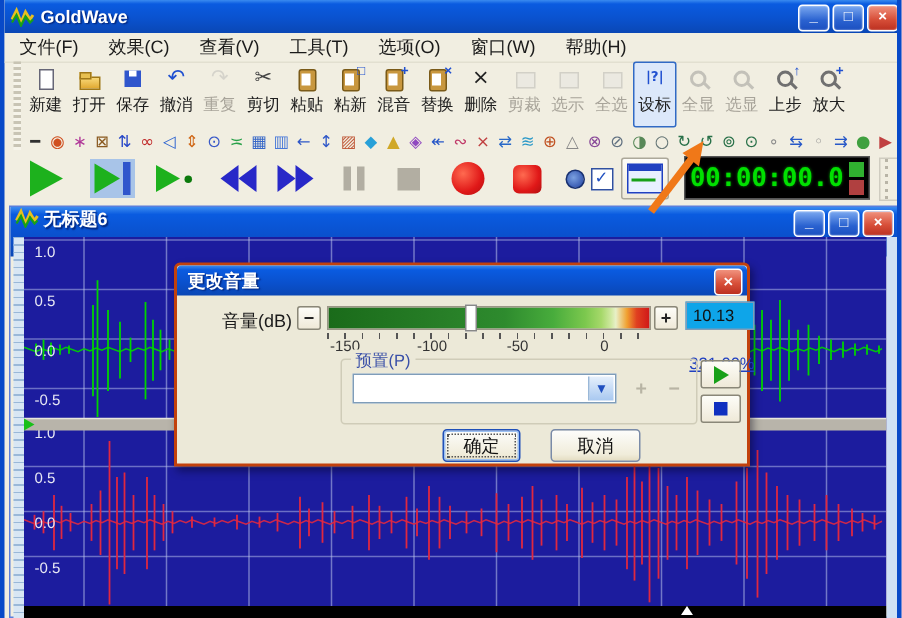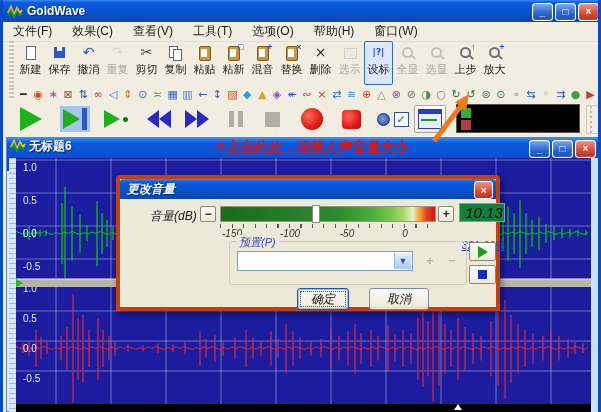--- a/index.html
+++ b/index.html
@@ -86,39 +86,39 @@
     display:flex;align-items:flex-start;color:#fff;}
   .childbar .ttl{font-size:12px;font-weight:bold;margin-left:3px;text-shadow:1px 1px 1px #02247a;}
   .childbtns{position:absolute;right:4px;top:2px;display:flex;gap:2px;}
   .annotation{position:absolute;left:212px;top:139px;font-size:14px;font-weight:bold;color:#e01212;z-index:40;white-space:nowrap;letter-spacing:0px;}
   .lstrip{position:absolute;left:6px;top:158px;width:7px;height:254px;background:#d8e6f4;
     background-image:repeating-linear-gradient(180deg,#9ab8d8 0 1px,transparent 1px 5px);}
   .rstrip{position:absolute;left:588px;top:158px;width:7px;height:254px;background:#cfe0f4;}
   #wave{position:absolute;left:13px;top:158px;z-index:1;}
   
   .dialog{position:absolute;left:113px;top:175px;width:384px;height:136px;background:#ece9d8;z-index:20;
-    border:4px solid #c2410c;border-radius:4px 4px 0 0;box-shadow:2px 3px 6px rgba(0,0,20,.45);box-sizing:border-box;font-style:italic;}
+    border:2px solid #c2410c;border-radius:4px 4px 0 0;box-shadow:2px 3px 6px rgba(0,0,20,.45);box-sizing:border-box;}
   .dlgbar{position:absolute;left:0;top:0;width:100%;height:20px;border-radius:3px 3px 0 0;
     background:linear-gradient(180deg,#3a8bf0 0%,#0a5be0 15%,#0a50cc 60%,#0a47b5 100%);
     display:flex;align-items:center;color:#fff;}
   .dlgbar .ttl{font-size:12px;font-weight:bold;margin-left:7px;text-shadow:1px 1px 1px #02247a;}
   .dlgclose{position:absolute;right:3px;top:2px;width:17px;height:16px;border:1px solid #fff;border-radius:3px;
     background:linear-gradient(180deg,#f0927e,#d8503a 55%,#bc3020);color:#fff;font-size:11px;font-weight:bold;
     display:flex;align-items:center;justify-content:center;}
   .dlg-label{position:absolute;font-size:12px;color:#1a1a1a;}
   .sbtn{position:absolute;width:16px;height:16px;background:linear-gradient(#fdfdf8,#efe9d8);border:1px solid #8a8778;
     border-radius:2px;font-size:12px;font-weight:bold;text-align:center;line-height:14px;color:#222;box-sizing:border-box;}
   .track{position:absolute;left:100px;top:27px;width:216px;height:16px;border:1px solid #9a9686;box-sizing:border-box;
     background:linear-gradient(90deg,#1a6b1a 0%,#277e27 35%,#2e8b2e 55%,#48ac3c 70%,#7cc84e 80%,#a6d86a 85%,#cfe8a0 88%,#e8f0c8 89.5%,#f0a030 93%,#e04020 96%,#d01818 100%);}
   .thumb{position:absolute;left:192px;top:26px;width:8px;height:18px;background:#fff;border:1px solid #888;box-sizing:border-box;z-index:2;}
   .ticks{position:absolute;left:100px;top:45px;width:216px;height:4px;
     background:repeating-linear-gradient(90deg,#555 0 1px,transparent 1px 11.5px);}
   .scale{position:absolute;top:49px;font-size:10px;color:#333;transform:translateX(-50%);}
-  .valbox{position:absolute;left:339px;top:24px;width:46px;height:19px;background:#15803d;border:1px solid #7f9db9;
-    font-size:15px;line-height:18px;padding-left:4px;box-sizing:border-box;color:#111;text-align:center;}
+  .valbox{position:absolute;left:339px;top:24px;width:46px;height:19px;background:#0ea5e9;border:1px solid #7f9db9;
+    font-size:11px;line-height:18px;padding-left:4px;box-sizing:border-box;color:#111;}
   .pct{position:absolute;left:325px;top:60px;width:60px;text-align:right;font-size:11px;color:#2040c0;text-decoration:underline;}
   .groupbox{position:absolute;left:109px;top:62px;width:236px;height:42px;border:1px solid #cfccb8;border-radius:3px;}
   .grouplabel{position:absolute;left:116px;top:56px;font-size:11px;color:#3a50a8;background:#ece9d8;padding:0 3px;}
   .combo{position:absolute;left:117px;top:72px;width:176px;height:20px;background:#fff;border:1px solid #7f9db9;box-sizing:border-box;}
   .combobtn{position:absolute;right:1px;top:1px;width:16px;height:16px;background:linear-gradient(#e6f0fc,#a8c8f0);
     border-left:1px solid #9ab8d8;color:#2050c0;font-size:9px;text-align:center;line-height:16px;}
   .pm{position:absolute;width:15px;height:14px;font-size:13px;font-weight:bold;color:#b8b4a4;text-align:center;line-height:13px;}
   .minibtn{position:absolute;left:349px;width:27px;height:19px;background:linear-gradient(#fdfdf8,#efe9d8);
     border:1px solid #8a8778;border-radius:2px;display:flex;align-items:center;justify-content:center;box-sizing:border-box;}
   .minibtn .tri{width:0;height:0;border-left:10px solid #18a018;border-top:6px solid transparent;border-bottom:6px solid transparent;}
@@ -146,49 +146,49 @@
       <div class="wbtn close">×</div>
     </div>
   </div>
 
   <div class="menubar" id="menubar">
       <span class="menu-item">文件(F)</span>
       <span class="menu-item">效果(C)</span>
       <span class="menu-item">查看(V)</span>
       <span class="menu-item">工具(T)</span>
       <span class="menu-item">选项(O)</span>
+      <span class="menu-item">窗口(W)</span>
       <span class="menu-item">帮助(H)</span>
-      <span class="menu-item">窗口(W)</span>
     </div>
 
   <div class="toolbar1" id="toolbar1">
       <div class="grip"></div>
       <div class="tb1">
         <span class="ic ic-page"></span>
         <span class="lbl">新建</span>
+      </div>
+      <div class="tb1">
+        <span class="ic ic-folder"></span>
+        <span class="lbl">打开</span>
       </div>
       <div class="tb1">
         <span class="ic ic-floppy"></span>
         <span class="lbl">保存</span>
       </div>
       <div class="tb1">
         <span class="ic"><span class="gl" style="color: rgb(32, 80, 208);">↶</span></span>
         <span class="lbl">撤消</span>
       </div>
       <div class="tb1 disabled">
         <span class="ic"><span class="gl" style="color: rgb(168, 164, 154);">↷</span></span>
         <span class="lbl">重复</span>
       </div>
       <div class="tb1">
         <span class="ic"><span class="gl" style="color: rgb(68, 68, 68);">✂</span></span>
         <span class="lbl">剪切</span>
-      </div>
-      <div class="tb1">
-        <span class="ic ic-copy"></span>
-        <span class="lbl">复制</span>
       </div>
       <div class="tb1">
         <span class="ic ic-clip"></span>
         <span class="lbl">粘贴</span>
       </div>
       <div class="tb1">
         <span class="ic ic-clip">
           <span class="badge">□</span>
         </span>
         <span class="lbl">粘新</span>
@@ -204,21 +204,29 @@
           <span class="badge">×</span>
         </span>
         <span class="lbl">替换</span>
       </div>
       <div class="tb1">
         <span class="ic"><span class="gl" style="color: rgb(34, 34, 34);">×</span></span>
         <span class="lbl">删除</span>
       </div>
       <div class="tb1 disabled">
         <span class="ic ic-grect"></span>
+        <span class="lbl">剪裁</span>
+      </div>
+      <div class="tb1 disabled">
+        <span class="ic ic-grect"></span>
         <span class="lbl">选示</span>
+      </div>
+      <div class="tb1 disabled">
+        <span class="ic ic-grect"></span>
+        <span class="lbl">全选</span>
       </div>
       <div class="tb1 active">
         <span class="ic"><span class="gl" style="color: rgb(32, 80, 208); font-size: 9px; font-weight: bold;">|?|</span></span>
         <span class="lbl">设标</span>
       </div>
       <div class="tb1 disabled">
         <span class="ic ic-mag"></span>
         <span class="lbl">全显</span>
       </div>
       <div class="tb1 disabled">
@@ -324,20 +332,21 @@
       </div>
     <div class="tbtn" style="left:390px;width:16px">
         <div class="chk">✓</div>
       </div>
     <div class="tbtn" style="left:410px;width:34px">
         <div class="monitor">
           <div class="scr"></div>
         </div>
       </div>
     <div class="timebox">
+      <span class="timetext">00:00:00.0</span>
       <div class="leds">
         <div class="led" id="ledg" style="background: rgb(48, 176, 48);"></div>
         <div class="led" id="ledr" style="background: rgb(176, 64, 64);"></div>
       </div>
     </div>
     <div class="gripper"></div>
   </div>
 
   <div class="child">
     <div class="childbar">
@@ -347,21 +356,20 @@
       </svg>
       <span class="ttl">无标题6</span>
       <div class="childbtns">
         <div class="wbtn">_</div>
         <div class="wbtn">□</div>
         <div class="wbtn close">×</div>
       </div>
     </div>
   </div>
 
-  <div class="annotation">①点击此处，调整人声音量大小</div>
 
   <div class="lstrip"></div>
   <div class="rstrip"></div>
   <svg id="wave" width="575" height="254">
       <rect x="0" y="0" width="575" height="246" fill="#1c1c9e"></rect>
       <line x1="40" y1="0" x2="40" y2="246" stroke="rgba(185,195,235,.55)" stroke-width="1"></line>
       <line x1="95" y1="0" x2="95" y2="246" stroke="rgba(185,195,235,.55)" stroke-width="1"></line>
       <line x1="150" y1="0" x2="150" y2="246" stroke="rgba(185,195,235,.55)" stroke-width="1"></line>
       <line x1="205" y1="0" x2="205" y2="246" stroke="rgba(185,195,235,.55)" stroke-width="1"></line>
       <line x1="260" y1="0" x2="260" y2="246" stroke="rgba(185,195,235,.55)" stroke-width="1"></line>

